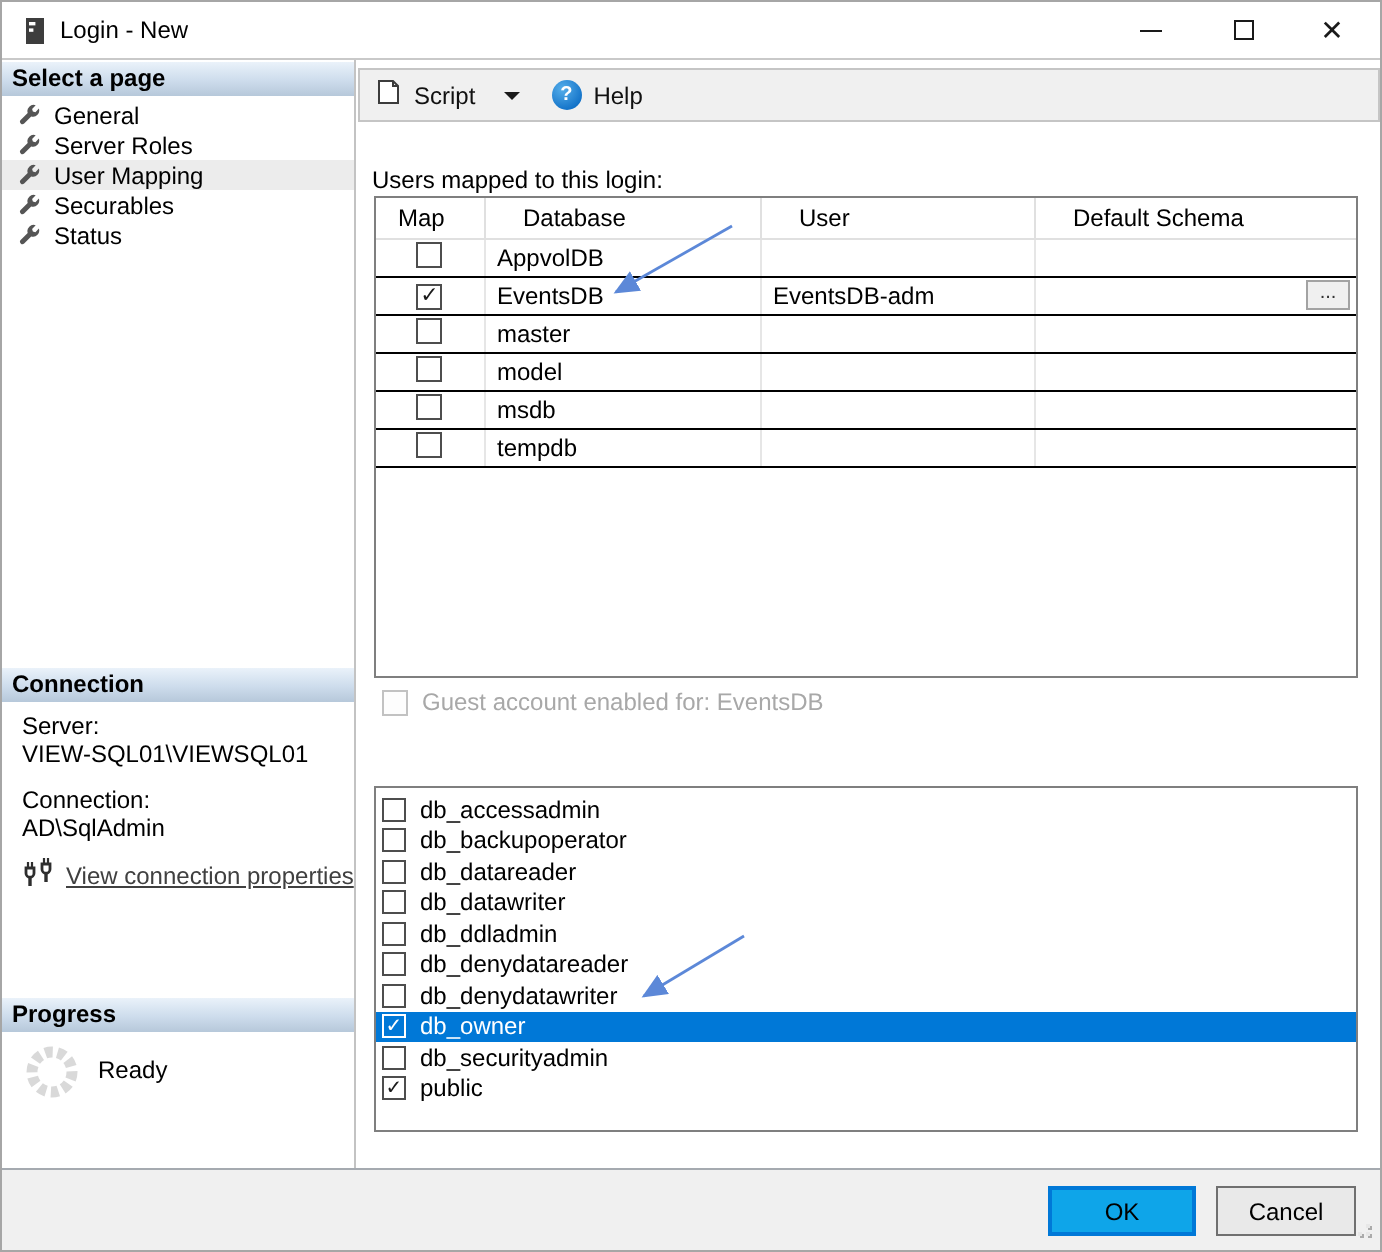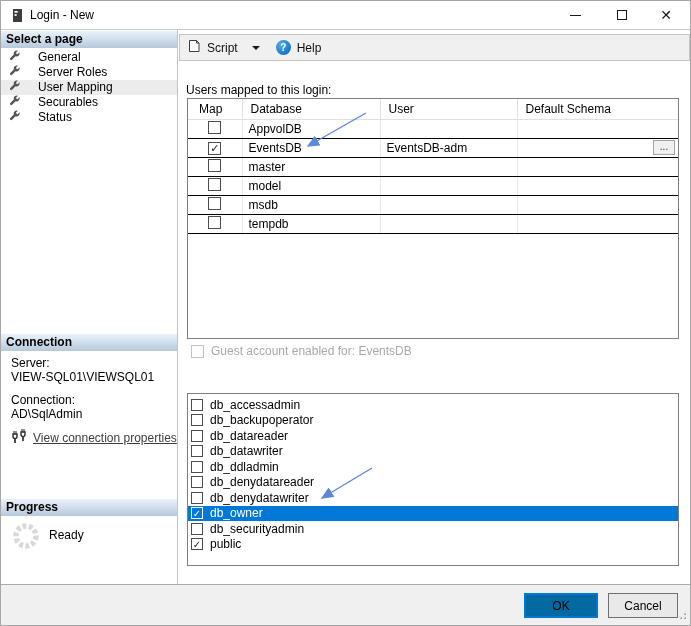--- a/index.html
+++ b/index.html
@@ -18,21 +18,21 @@
   .glyph-close { font-size:14px; color:#1a1a1a; line-height:1; }
 
   
   .sidebar-border { position:absolute; left:176px; top:29px; width:1px; height:554px; background:#c3c3c3; }
   .panel-header { position:absolute; left:0; width:176px; height:17px;
     background:linear-gradient(180deg,#eaf2fa 0%,#cddcec 55%,#b6c8da 100%);
     font-weight:bold; font-size:12px; padding:1px 0 0 5px; color:#000; }
   .hdr-pages { top:30px; } .hdr-conn { top:333px; } .hdr-prog { top:498px; }
 
   .pages-list { position:absolute; left:0; top:49px; width:176px; }
-  .page-item { height:15px; display:flex; gap:17px; padding-left:8px; cursor:default; }
+  .page-item { height:15px; display:flex; align-items:center; gap:6px; padding-left:8px; cursor:default; }
   .page-item.selected { background:#ececec; }
   .page-item span { font-size:12px; }
 
   .conn-text { position:absolute; left:10px; font-size:12px; color:#000; white-space:nowrap; }
   .lbl-server { top:355px; } .val-server { top:369px; }
   .lbl-connection { top:392px; } .val-connection { top:406px; }
   .conn-link-row { position:absolute; left:10px; top:428px; display:flex; align-items:center; gap:5px; }
   .conn-link { font-size:12px; color:#404040; text-decoration:underline; cursor:pointer; }
 
   .spinner { position:absolute; left:10px; top:520px; }
@@ -49,21 +49,21 @@
   
   .users-label { position:absolute; left:185px; top:82px; font-size:12px; }
   .roles-label { position:absolute; left:183px; top:373px; font-size:12px; }
   .guest-row { position:absolute; left:190px; top:343px; display:flex; align-items:center; gap:7px; }
   .guest-label { color:#a8a8a8; font-size:12px; }
 
   
   .map-grid { position:absolute; left:186px; top:97px; width:492px; height:241px; background:#fff; border:1px solid #7f7f7f; }
   .map-table { border-collapse:collapse; table-layout:fixed; width:490px; }
   .map-table th { height:20px; font-weight:normal; text-align:left; font-size:12px;
-    border-right:1px solid #e0e0e0; border-bottom:1px solid #e0e0e0; padding-left:8px; }
+    border-right:1px solid #e0e0e0; border-bottom:1px solid #e0e0e0; padding-left:19px; }
   .map-table th:first-child { padding-left:11px; }
   .map-table th:last-child { border-right:none; }
   .map-table td { height:19px; font-size:12px; border-right:1px solid #e6e6e6; border-bottom:1px solid #000000; padding-left:6px; }
   .map-table td:last-child { border-right:none; }
   .cell-map { text-align:center; padding-left:0 !important; }
   .browse-btn { float:right; width:22px; height:15px; margin-right:3px; background:#f0f0f0; border:1px solid #a3a3a3;
     font-size:10px; line-height:11px; text-align:center; color:#333; cursor:pointer; }
 
   
   .cb { width:13px; height:13px; background:#fff; border:1px solid #4d4d4d; display:inline-flex; align-items:center; justify-content:center;
@@ -75,21 +75,21 @@
   
   .roles-list { position:absolute; left:186px; top:392px; width:492px; height:173px; background:#fff; border:1px solid #7f7f7f; padding-top:3px; overflow:hidden; }
   .role-row { height:15.5px; display:flex; align-items:center; gap:7px; padding-left:3px; font-size:12px; }
   .role-row.selected { background:#0078d7; color:#fff; }
 
   
   .footer-divider { position:absolute; left:0; top:583px; width:100%; height:1px; background:#a5aab0; }
   .footer { position:absolute; left:0; top:584px; width:100%; height:42px; background:#f0f0f0; }
   .btn { position:absolute; top:8px; height:25px; font-size:12px; font-family:"Liberation Sans",sans-serif;
     display:flex; align-items:center; justify-content:center; cursor:pointer; }
-  .btn-ok { left:523px; width:74px; background:#0369a1; border:2px solid #0078d7; }
+  .btn-ok { left:523px; width:74px; background:#0ea5e9; border:2px solid #0078d7; }
   .btn-cancel { left:607px; width:70px; background:#e9e9e9; border:1px solid #707070; }
   .resize-grip { position:absolute; right:3px; top:24px; }
 
   
   .overlay { position:absolute; left:0; top:0; width:691px; height:626px; pointer-events:none; z-index:50; }
 </style>
 </head>
 <body>
 
 <div id="window">

